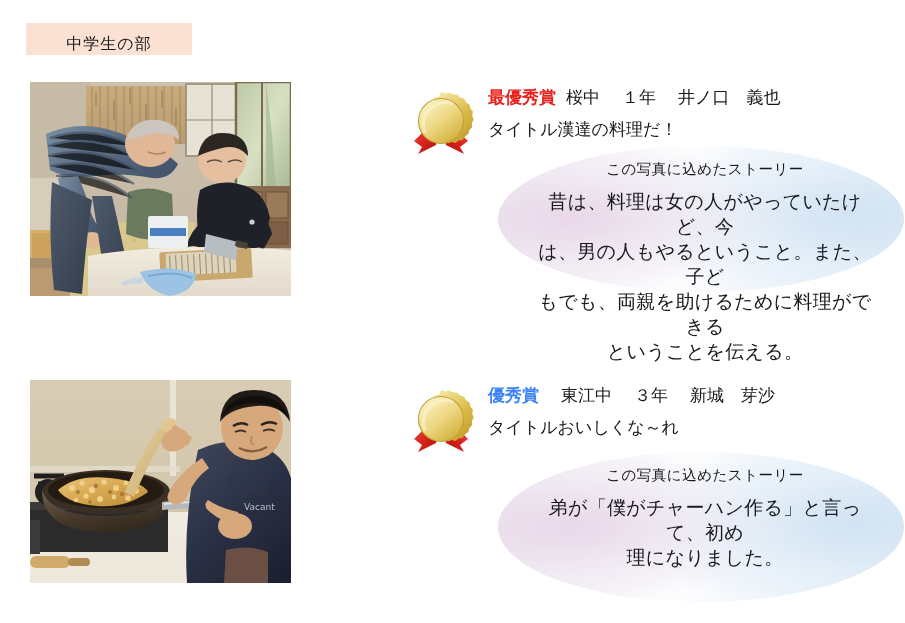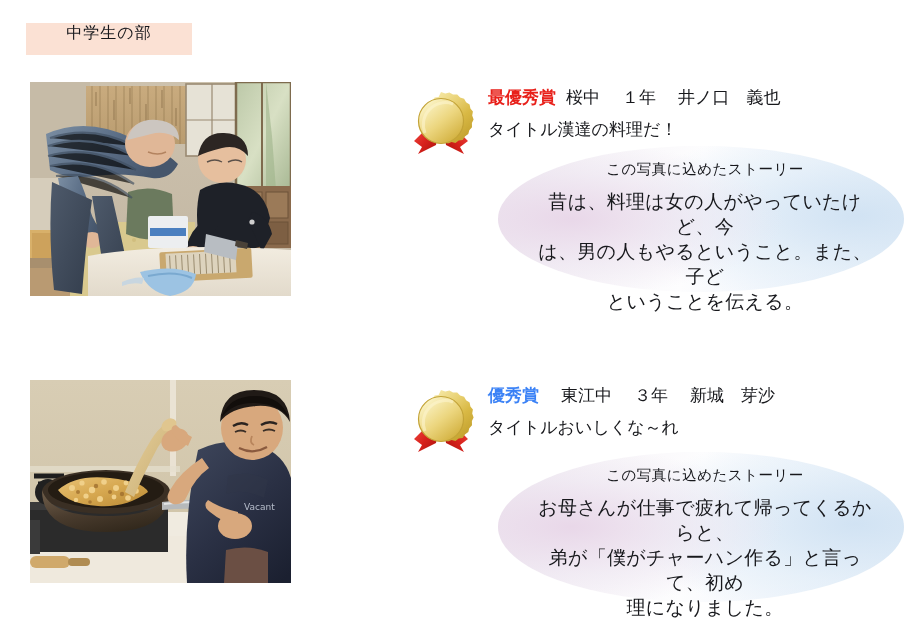--- a/index.html
+++ b/index.html
@@ -18,21 +18,21 @@
 
   
   .section-banner {
     position: absolute;
     left: 26px;
     top: 23px;
     width: 166px;
     height: 32px;
     background: #fbe1d4;
     display: flex;
-    align-items: flex-start;
+    align-items: flex-end;
     justify-content: center;
   }
   .section-banner .label {
     font-size: 16px;
     letter-spacing: 1px;
     color: #17181c;
     font-family: "DejaVu Sans", "Liberation Sans", sans-serif;
   }
 
   
@@ -322,20 +322,21 @@
       </div>
     </div>
   </div>
 
   <div class="story-bubble">
     <div class="story-inner">
       <div class="story-title">この写真に込めたストーリー</div>
       <div class="story-body">
         <span class="ln">昔は、料理は女の人がやっていたけど、今</span>
         <span class="ln">は、男の人もやるということ。また、子ど</span>
+        <span class="ln">もでも、両親を助けるために料理ができる</span>
         <span class="ln ln-center">ということを伝える。</span>
       </div>
     </div>
   </div>
 </div>
 
 <div class="entry entry-2">
 
   <div class="photo photo-2">
     <svg viewBox="0 0 261 203" preserveAspectRatio="none">
@@ -488,19 +489,18 @@
       <div class="award-line-2">
         <span>タイトル</span><span>おいしくな～れ</span>
       </div>
     </div>
   </div>
 
   <div class="story-bubble story-bubble-2">
     <div class="story-inner">
       <div class="story-title">この写真に込めたストーリー</div>
       <div class="story-body">
-        <span class="ln">お母さんが仕事で疲れて帰ってくるからと、</span>
         <span class="ln">弟が「僕がチャーハン作る」と言って、初め</span>
         <span class="ln ln-center">理になりました。</span>
       </div>
     </div>
   </div>
 </div>
 
 </body></html>

